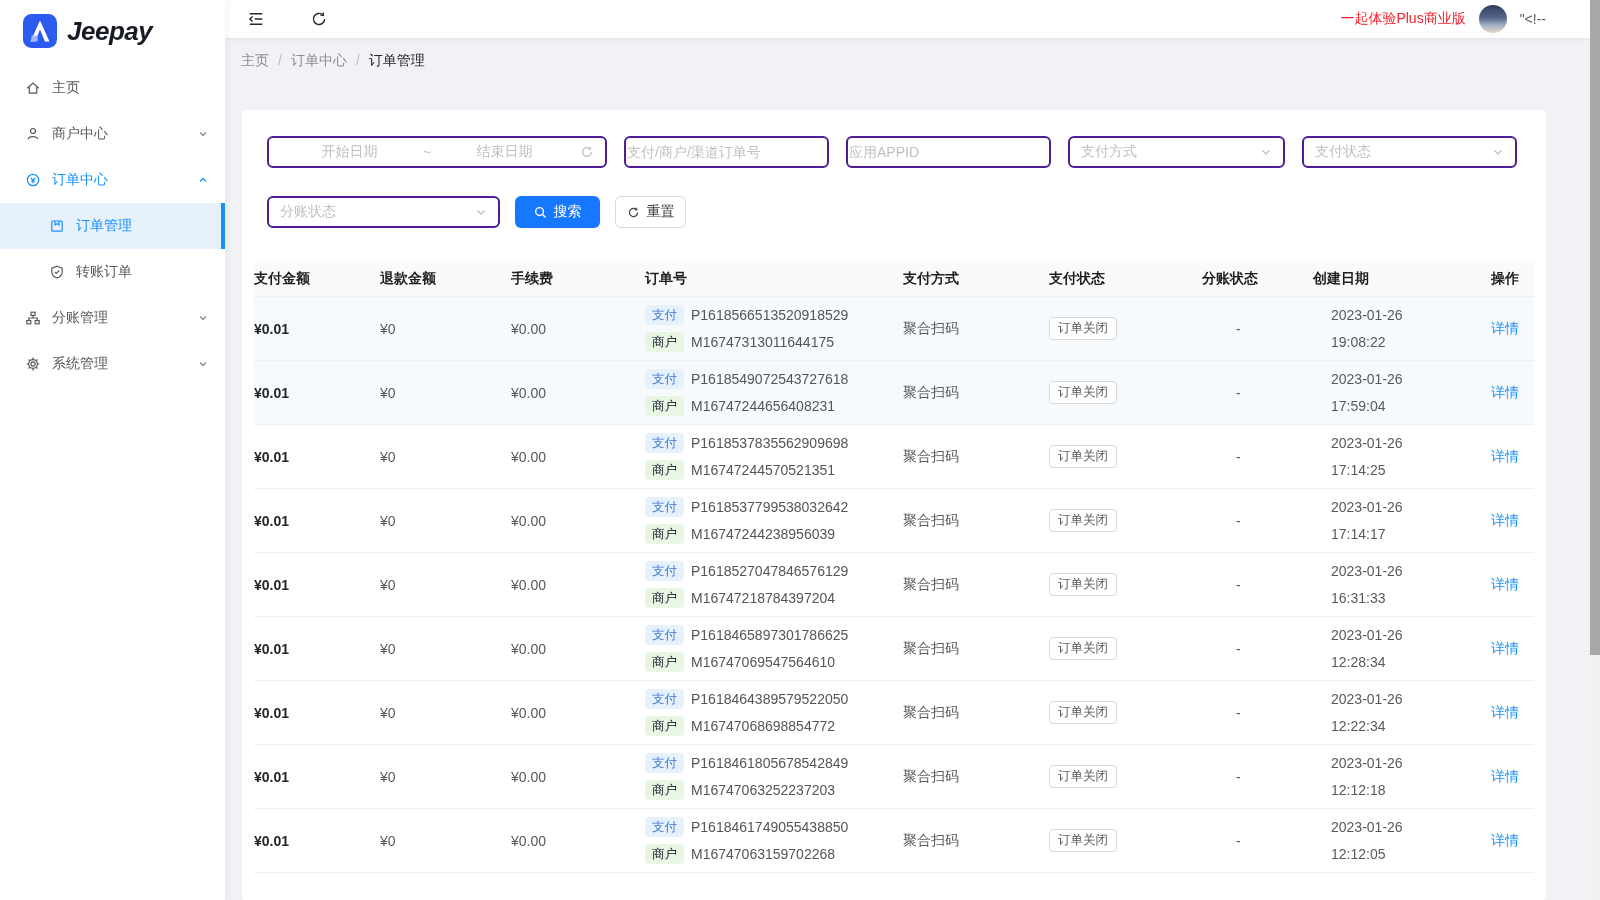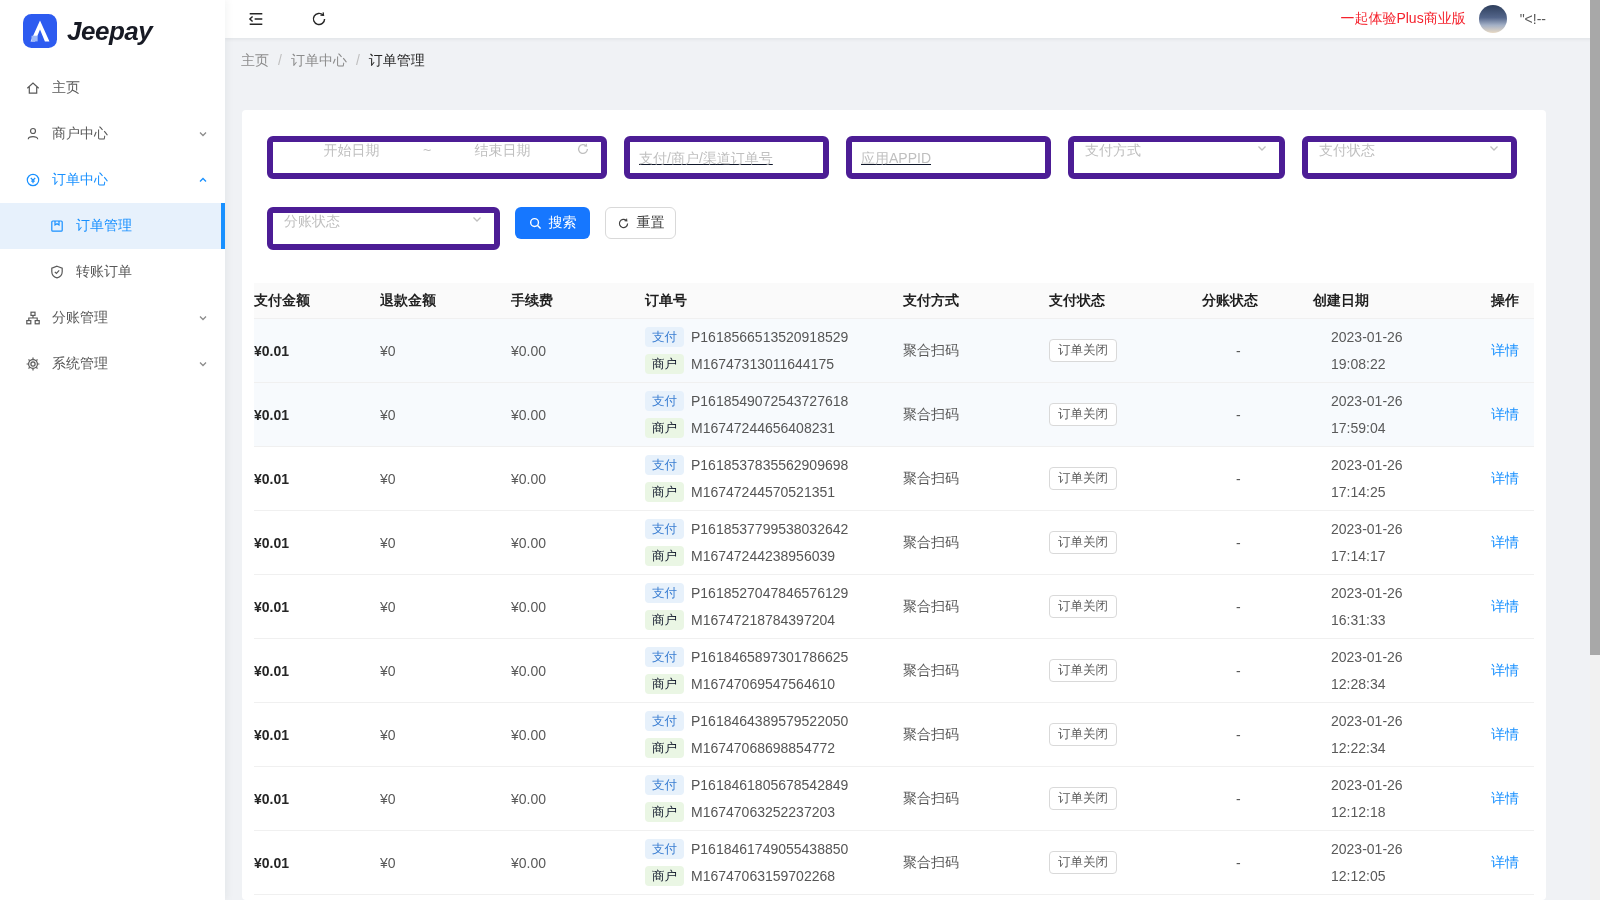--- a/index.html
+++ b/index.html
@@ -62,40 +62,40 @@
 
   
   .card {
     margin: 0 54px 0 17px; background: #fff; border-radius: 4px;
     padding: 26px 12px 0 12px; flex: 1; overflow: hidden;
   }
   .filters { margin: 0 13px; }
   .filter-row { display: flex; gap: 17px; }
   .filter-row.second { margin-top: 28px; gap: 15px; }
   .ctl {
-    height: 43px; border: 6px solid #4c1d95; border-radius: 6px; background: #fff;
-    display: flex; align-items: flex-start; font-size: 14px;
+    height: 32px; border: 2px solid #4c1d95; border-radius: 6px; background: #fff;
+    display: flex; align-items: center; font-size: 14px;
   }
   .placeholder { color: #bfbfbf; }
   .range-picker { width: 340px; padding: 0 11px; cursor: pointer; }
   .range-picker .rp-part { flex: 1; text-align: center; }
   .range-sep { color: #bfbfbf; padding: 0 4px; }
   .sfx-icon { width: 14px; height: 14px; color: #bfbfbf; margin-left: 6px; flex-shrink: 0; }
-  input.ctl { padding: 0 9px; outline: none; color: #0f172a; text-decoration: underline; }
+  input.ctl { padding: 0 1px; outline: none; color: #737373; }
   input.ctl::placeholder { color: #bfbfbf; }
   .w-order { width: 205px; } .w-appid { width: 205px; }
   .select { cursor: pointer; padding: 0 11px; }
   .select .sel-label { flex: 1; }
   .w-payway { width: 217px; } .w-paystate { width: 215px; } .w-division { width: 233px; }
   .chev-down { width: 12px; height: 12px; color: #bfbfbf; }
   .btn {
     height: 32px; border-radius: 6px; display: flex; align-items: center; justify-content: center;
     gap: 7px; cursor: pointer; font-size: 14px; border: 1px solid transparent;
   }
-  .btn-search { width: 75px; background: #1677ff; color: #fff; }
+  .btn-search { width: 85px; background: #1677ff; color: #fff; }
   .btn-reset { width: 71px; background: #fff; border-color: #d9d9d9; color: #404040; }
   .btn-icon { width: 13px; height: 13px; }
 
   
   .table { margin-top: 33px; }
   .thead, .trow {
     display: grid;
     grid-template-columns: 126px 131px 134px 258px 146px 153px 111px 178px minmax(0,1fr);
   }
   .thead {

